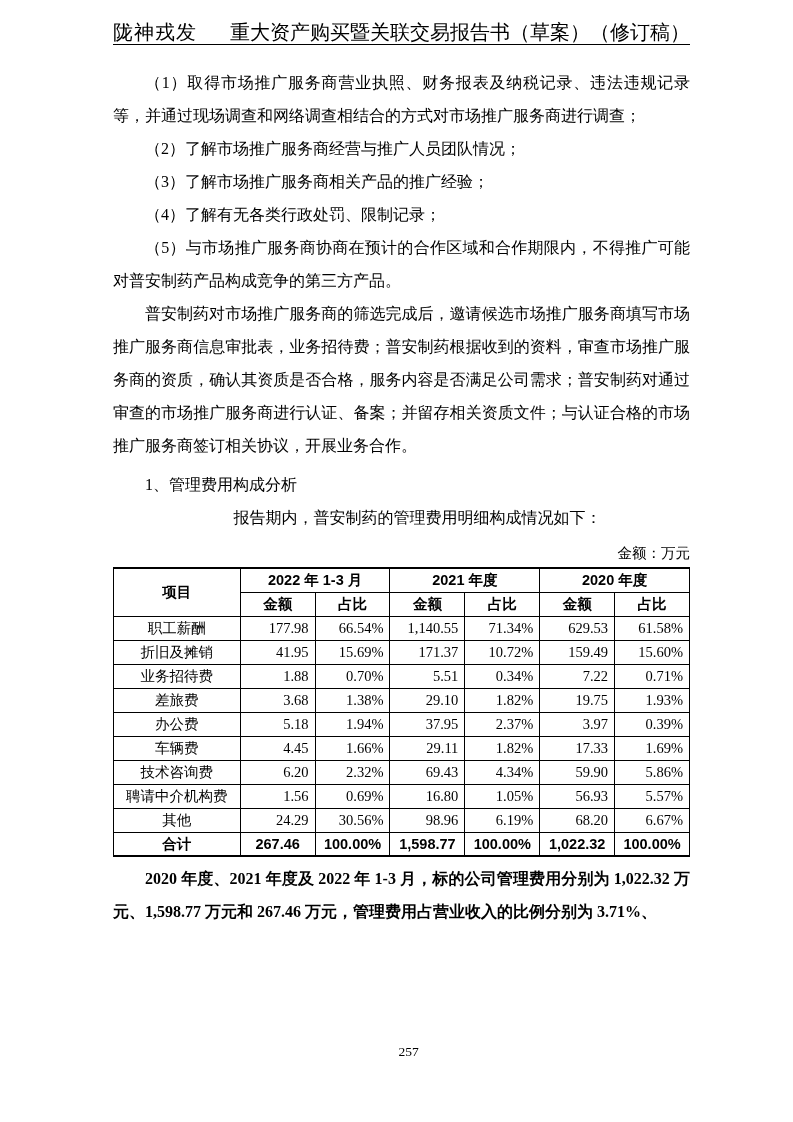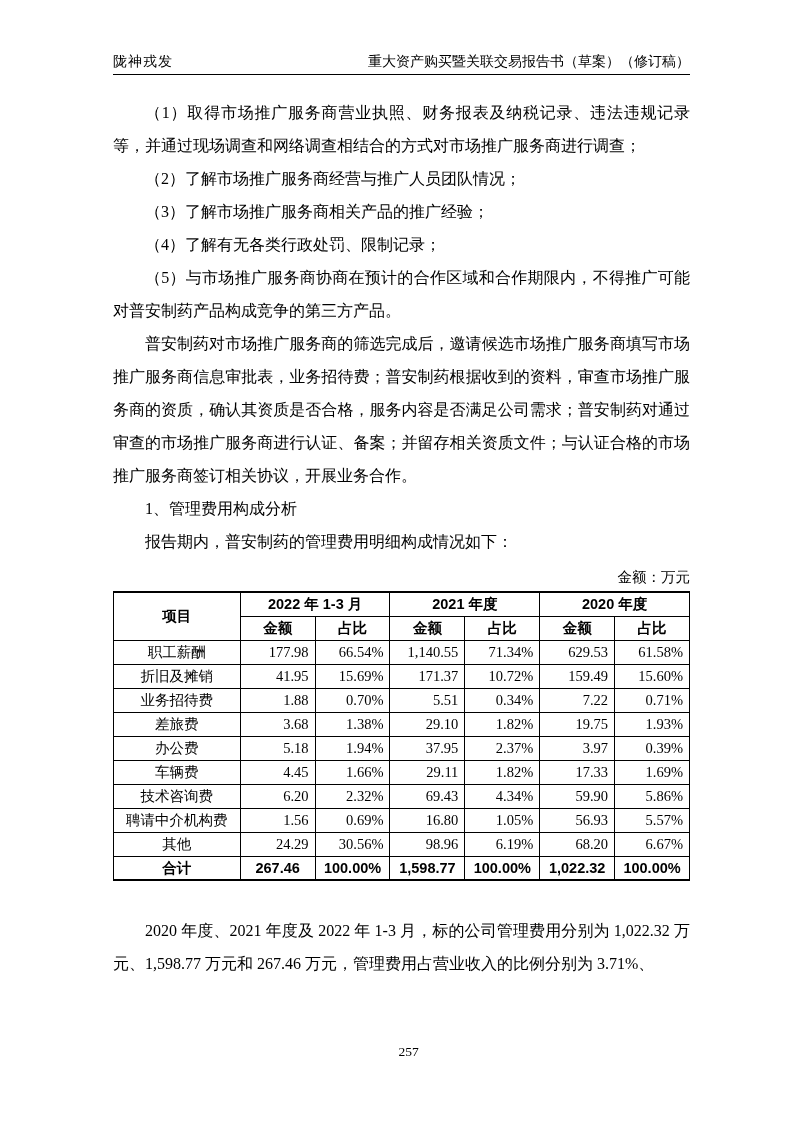--- a/index.html
+++ b/index.html
@@ -14,24 +14,24 @@
     font-family: "Liberation Serif", "DejaVu Serif", serif;
     overflow: hidden;
   }
   .margins { padding: 0 103px 0 113px; }
 
   
   .doc-header {
     display: flex;
     justify-content: space-between;
     align-items: flex-end;
-    padding-top: 53px;
+    padding-top: 23px;
     padding-bottom: 3px;
     border-bottom: 1.5px solid #000;
-    font-size: 14px;
+    font-size: 20px;
     line-height: 18px;
   }
   .doc-header .hl { letter-spacing: 1px; }
 
   
   .content { padding-top: 21px; }
   .para {
     font-size: 16px;
     line-height: 33px;
     text-align: justify;
@@ -42,25 +42,27 @@
     font-weight: bold;
     font-size: 19px;
     line-height: 24px;
     margin-top: 25px;
     margin-bottom: 16px;
   }
   .sub-heading {
     font-size: 16px;
     line-height: 33px;
     text-indent: 2em;
+    margin-top: 6px;
   }
   .intro-line {
     font-size: 16px;
     line-height: 33px;
     text-indent: 2em;
+    text-align: center;
   }
   .unit-note {
     font-size: 14.5px;
     line-height: 22px;
     text-align: right;
     margin-top: 8px;
     margin-bottom: 3px;
   }
 
   
@@ -87,21 +89,21 @@
   .col-num   { width: 13%; }
   td.c-label { text-align: center; }
   td.c-num   { text-align: right; }
   tr.total-row td {
     font-weight: bold;
     font-family: "Liberation Sans", "DejaVu Sans", sans-serif;
     text-align: center;
   }
   tr.total-row td.c-label { text-align: center; }
 
-  .closing { margin-top: 33px; }
+  .closing { margin-top: 5px; font-weight: bold; }
 
   
   .page-number {
     position: absolute;
     bottom: 62px;
     left: 12px;
     width: 100%;
     text-align: center;
     font-size: 13.5px;
   }

